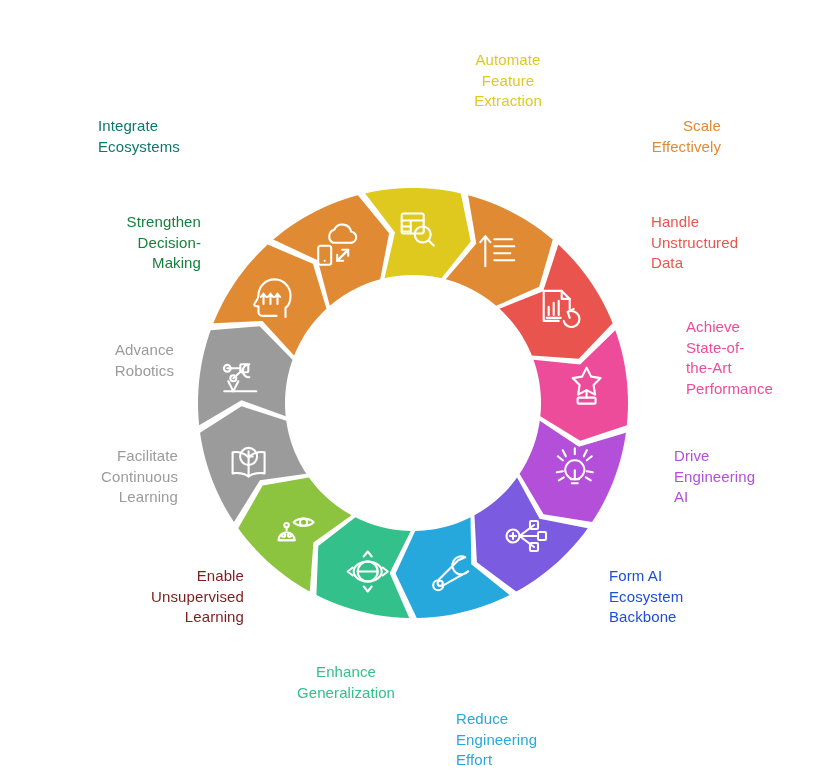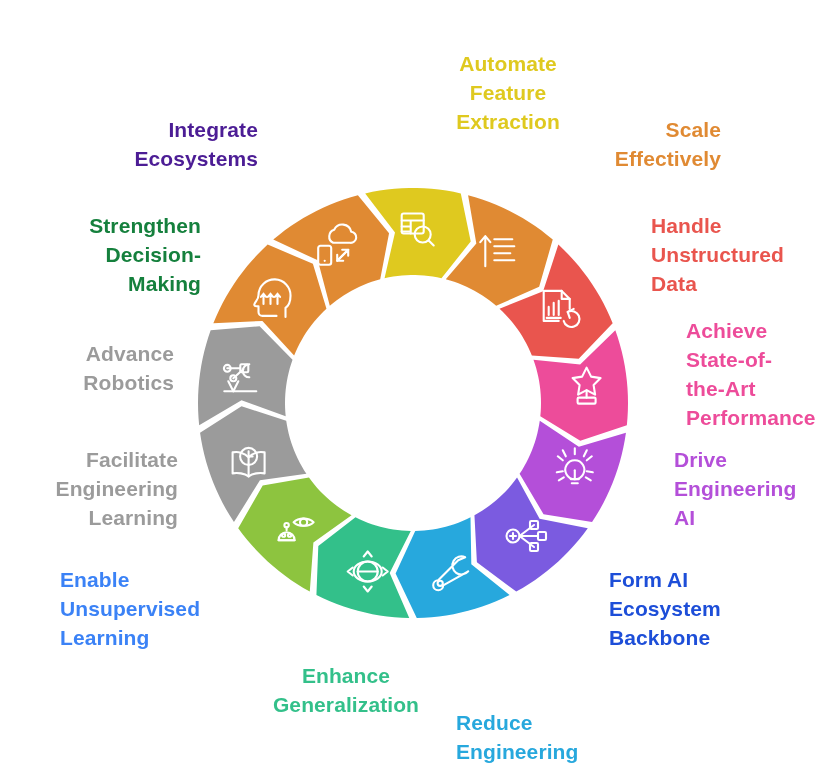--- a/index.html
+++ b/index.html
@@ -7,22 +7,22 @@
     width:840px;height:769px;
     background:#ffffff;
     font-family:"Liberation Sans", sans-serif;
     overflow:hidden;
     position:relative;
   }
   #stage{position:absolute;left:0;top:0;width:840px;height:769px;}
   svg#ring{position:absolute;left:0;top:0;width:840px;height:769px;}
   .label{
     position:absolute;
-    font-weight:bold;
-    font-size:21px;
+    font-weight:normal;
+    font-size:15px;
     line-height:1.38;
     letter-spacing:0.1px;
     white-space:pre-line;
   }
   .lbl-right{text-align:left;}
   .lbl-left{text-align:right;}
   .lbl-center{text-align:center;}
 </style>
 </head>
 <body>
@@ -147,27 +147,27 @@
 Engineering
 AI</div>
       <div class="label lbl-left" style="left: 609px; top: 566px; width: 175px; color: #1d4ed8; text-align: left;">Form AI
 Ecosystem
 Backbone</div>
       <div class="label lbl-left" style="left: 456px; top: 662px; width: 175px; color: rgb(39, 168, 221); text-align: left; margin-top: 47px;">Reduce
 Engineering
 Effort</div>
       <div class="label lbl-center" style="left: 256px; top: 662px; width: 180px; color: rgb(51, 192, 138); text-align: center;">Enhance
 Generalization</div>
-      <div class="label lbl-right" style="left: 60px; top: 566px; width: 160px; color: #3b82f6; ">Enable
+      <div class="label lbl-right" style="left: 84px; top: 566px; width: 160px; color: #7f1d1d; text-align: right;">Enable
 Unsupervised
 Learning</div>
       <div class="label lbl-right" style="left: 18px; top: 446px; width: 160px; color: rgb(155, 155, 155); text-align: right;">Facilitate
-Engineering
+Continuous
 Learning</div>
       <div class="label lbl-right" style="left: 14px; top: 340px; width: 160px; color: rgb(155, 155, 155); text-align: right;">Advance
 Robotics</div>
       <div class="label lbl-right" style="left: 36px; top: 212px; width: 165px; color: #15803d; text-align: right;">Strengthen
 Decision-
 Making</div>
-      <div class="label lbl-right" style="left: 98px; top: 116px; width: 160px; color: #4c1d95; text-align: right;">Integrate
+      <div class="label lbl-right" style="left: 98px; top: 116px; width: 160px; color: #0f766e; text-align: left;">Integrate
 Ecosystems</div>
     </div>
 </div>
 
 </body></html>

